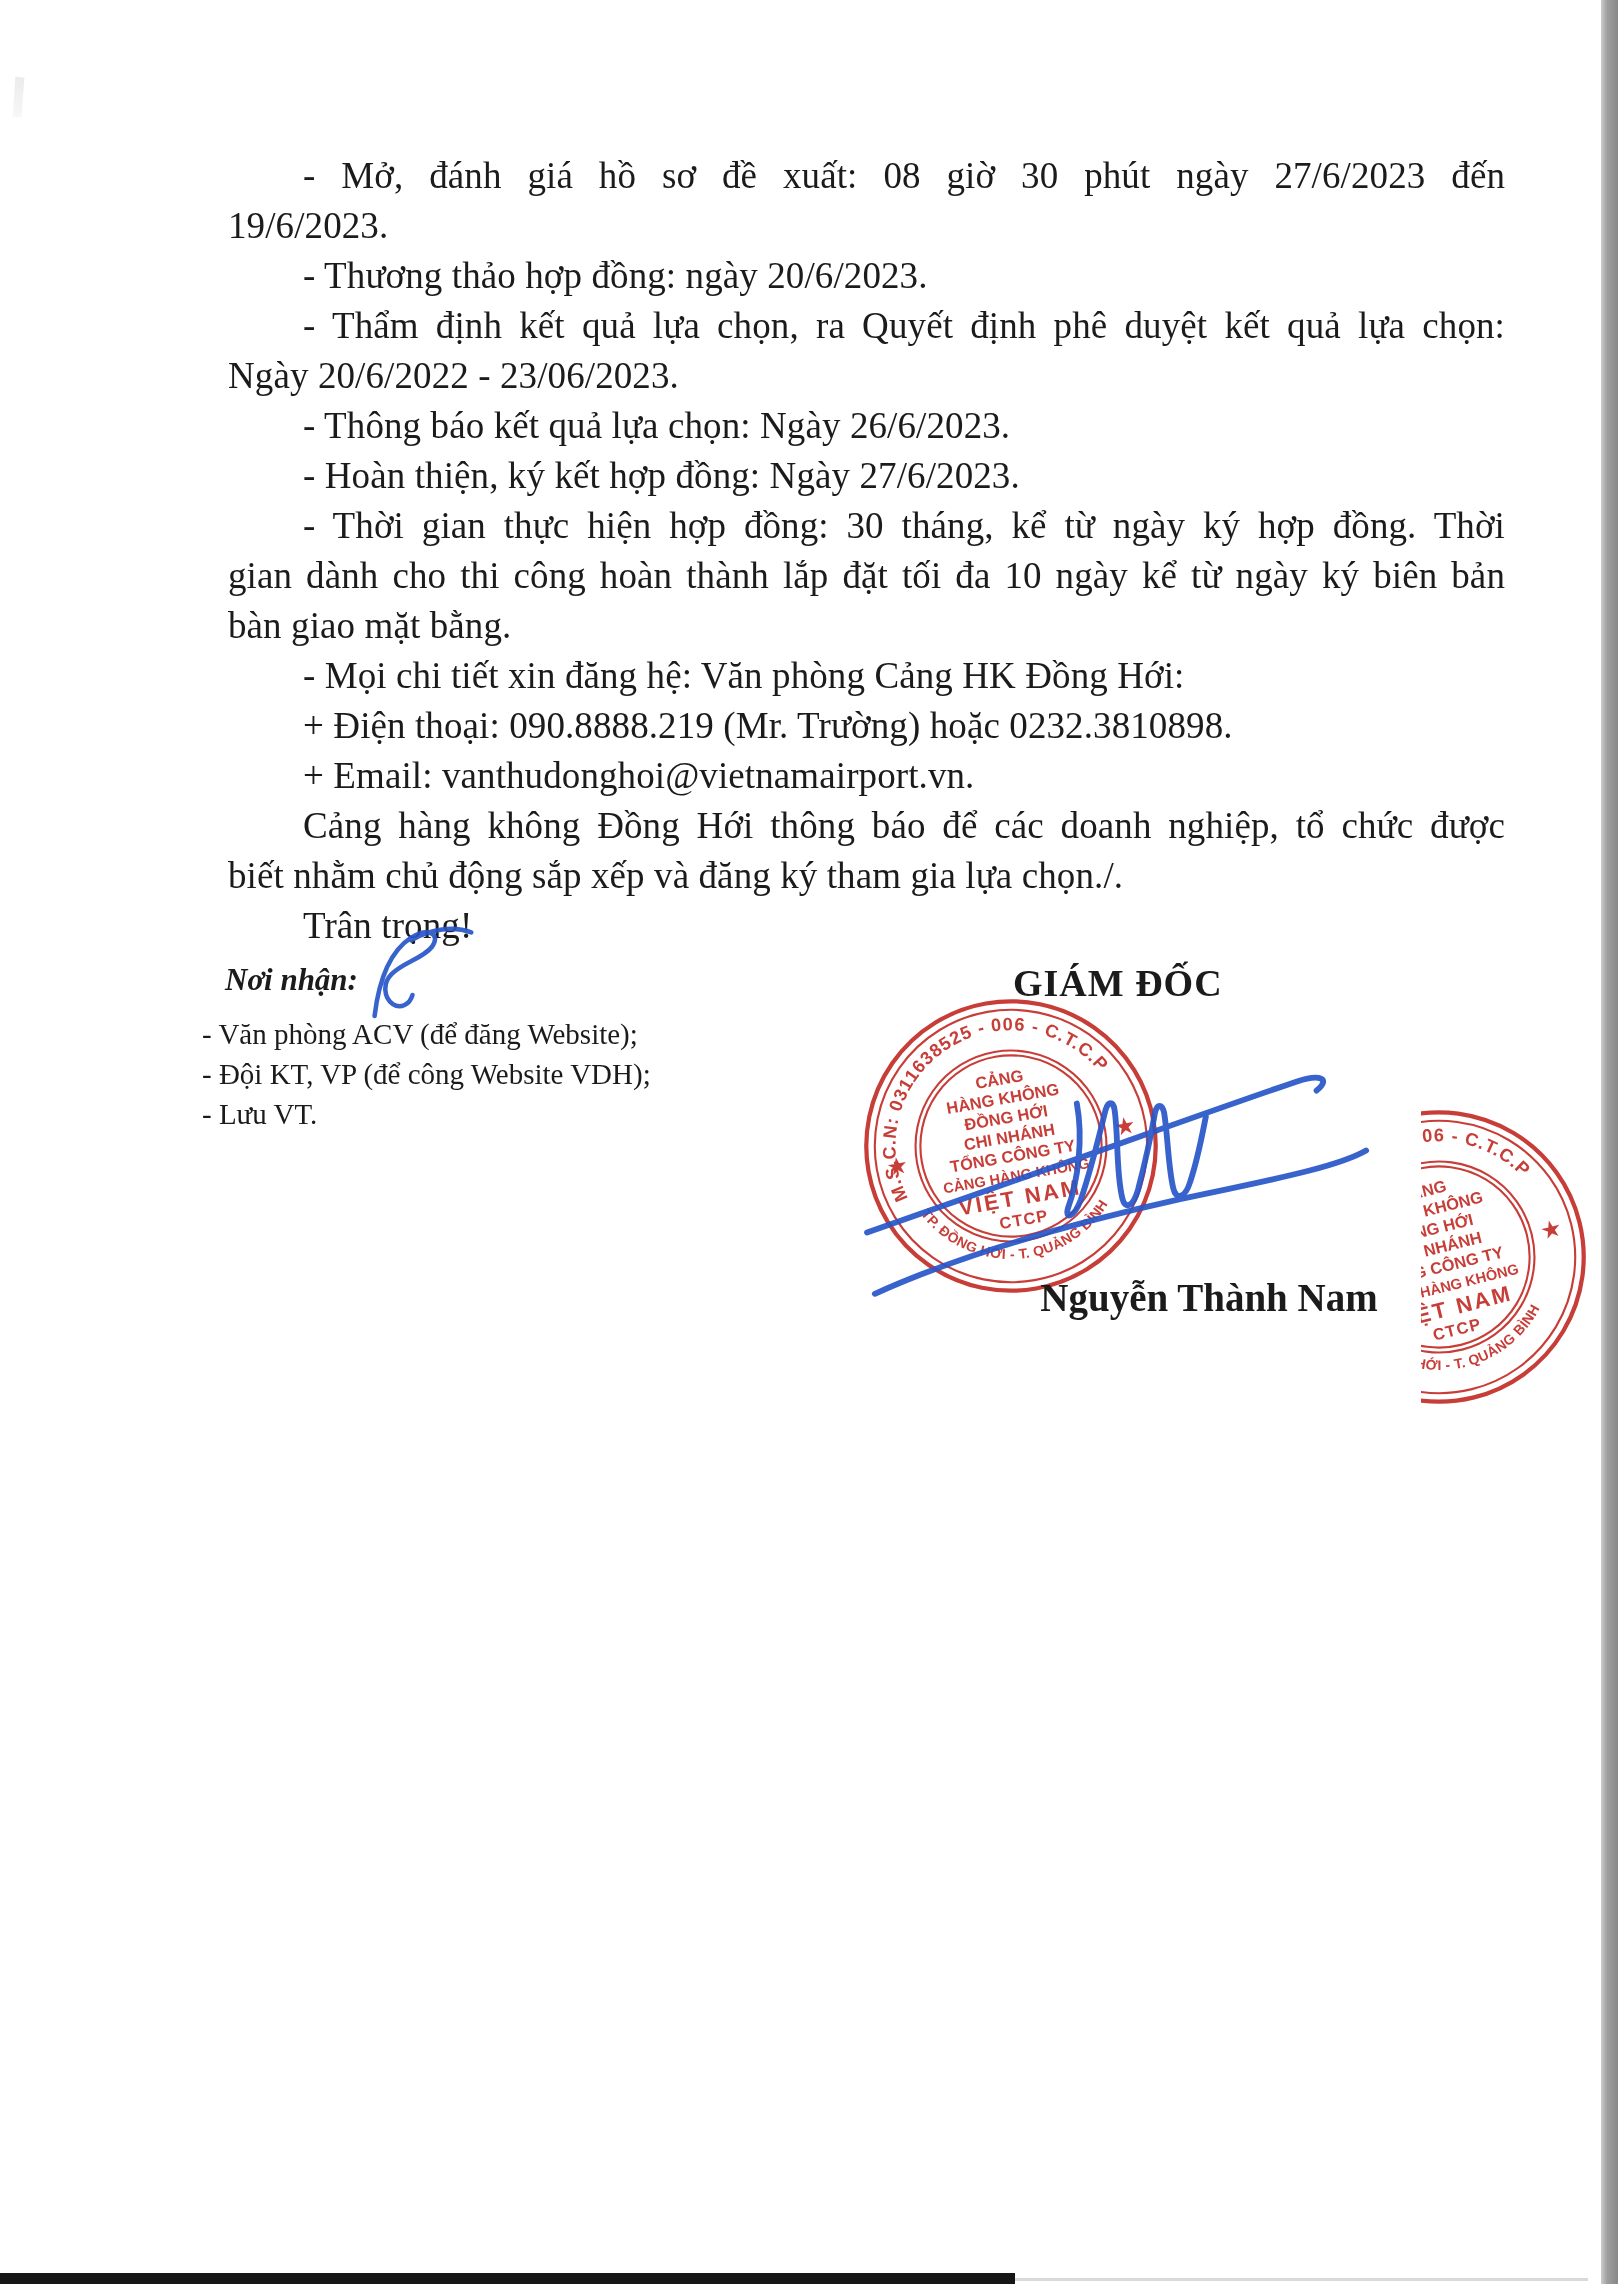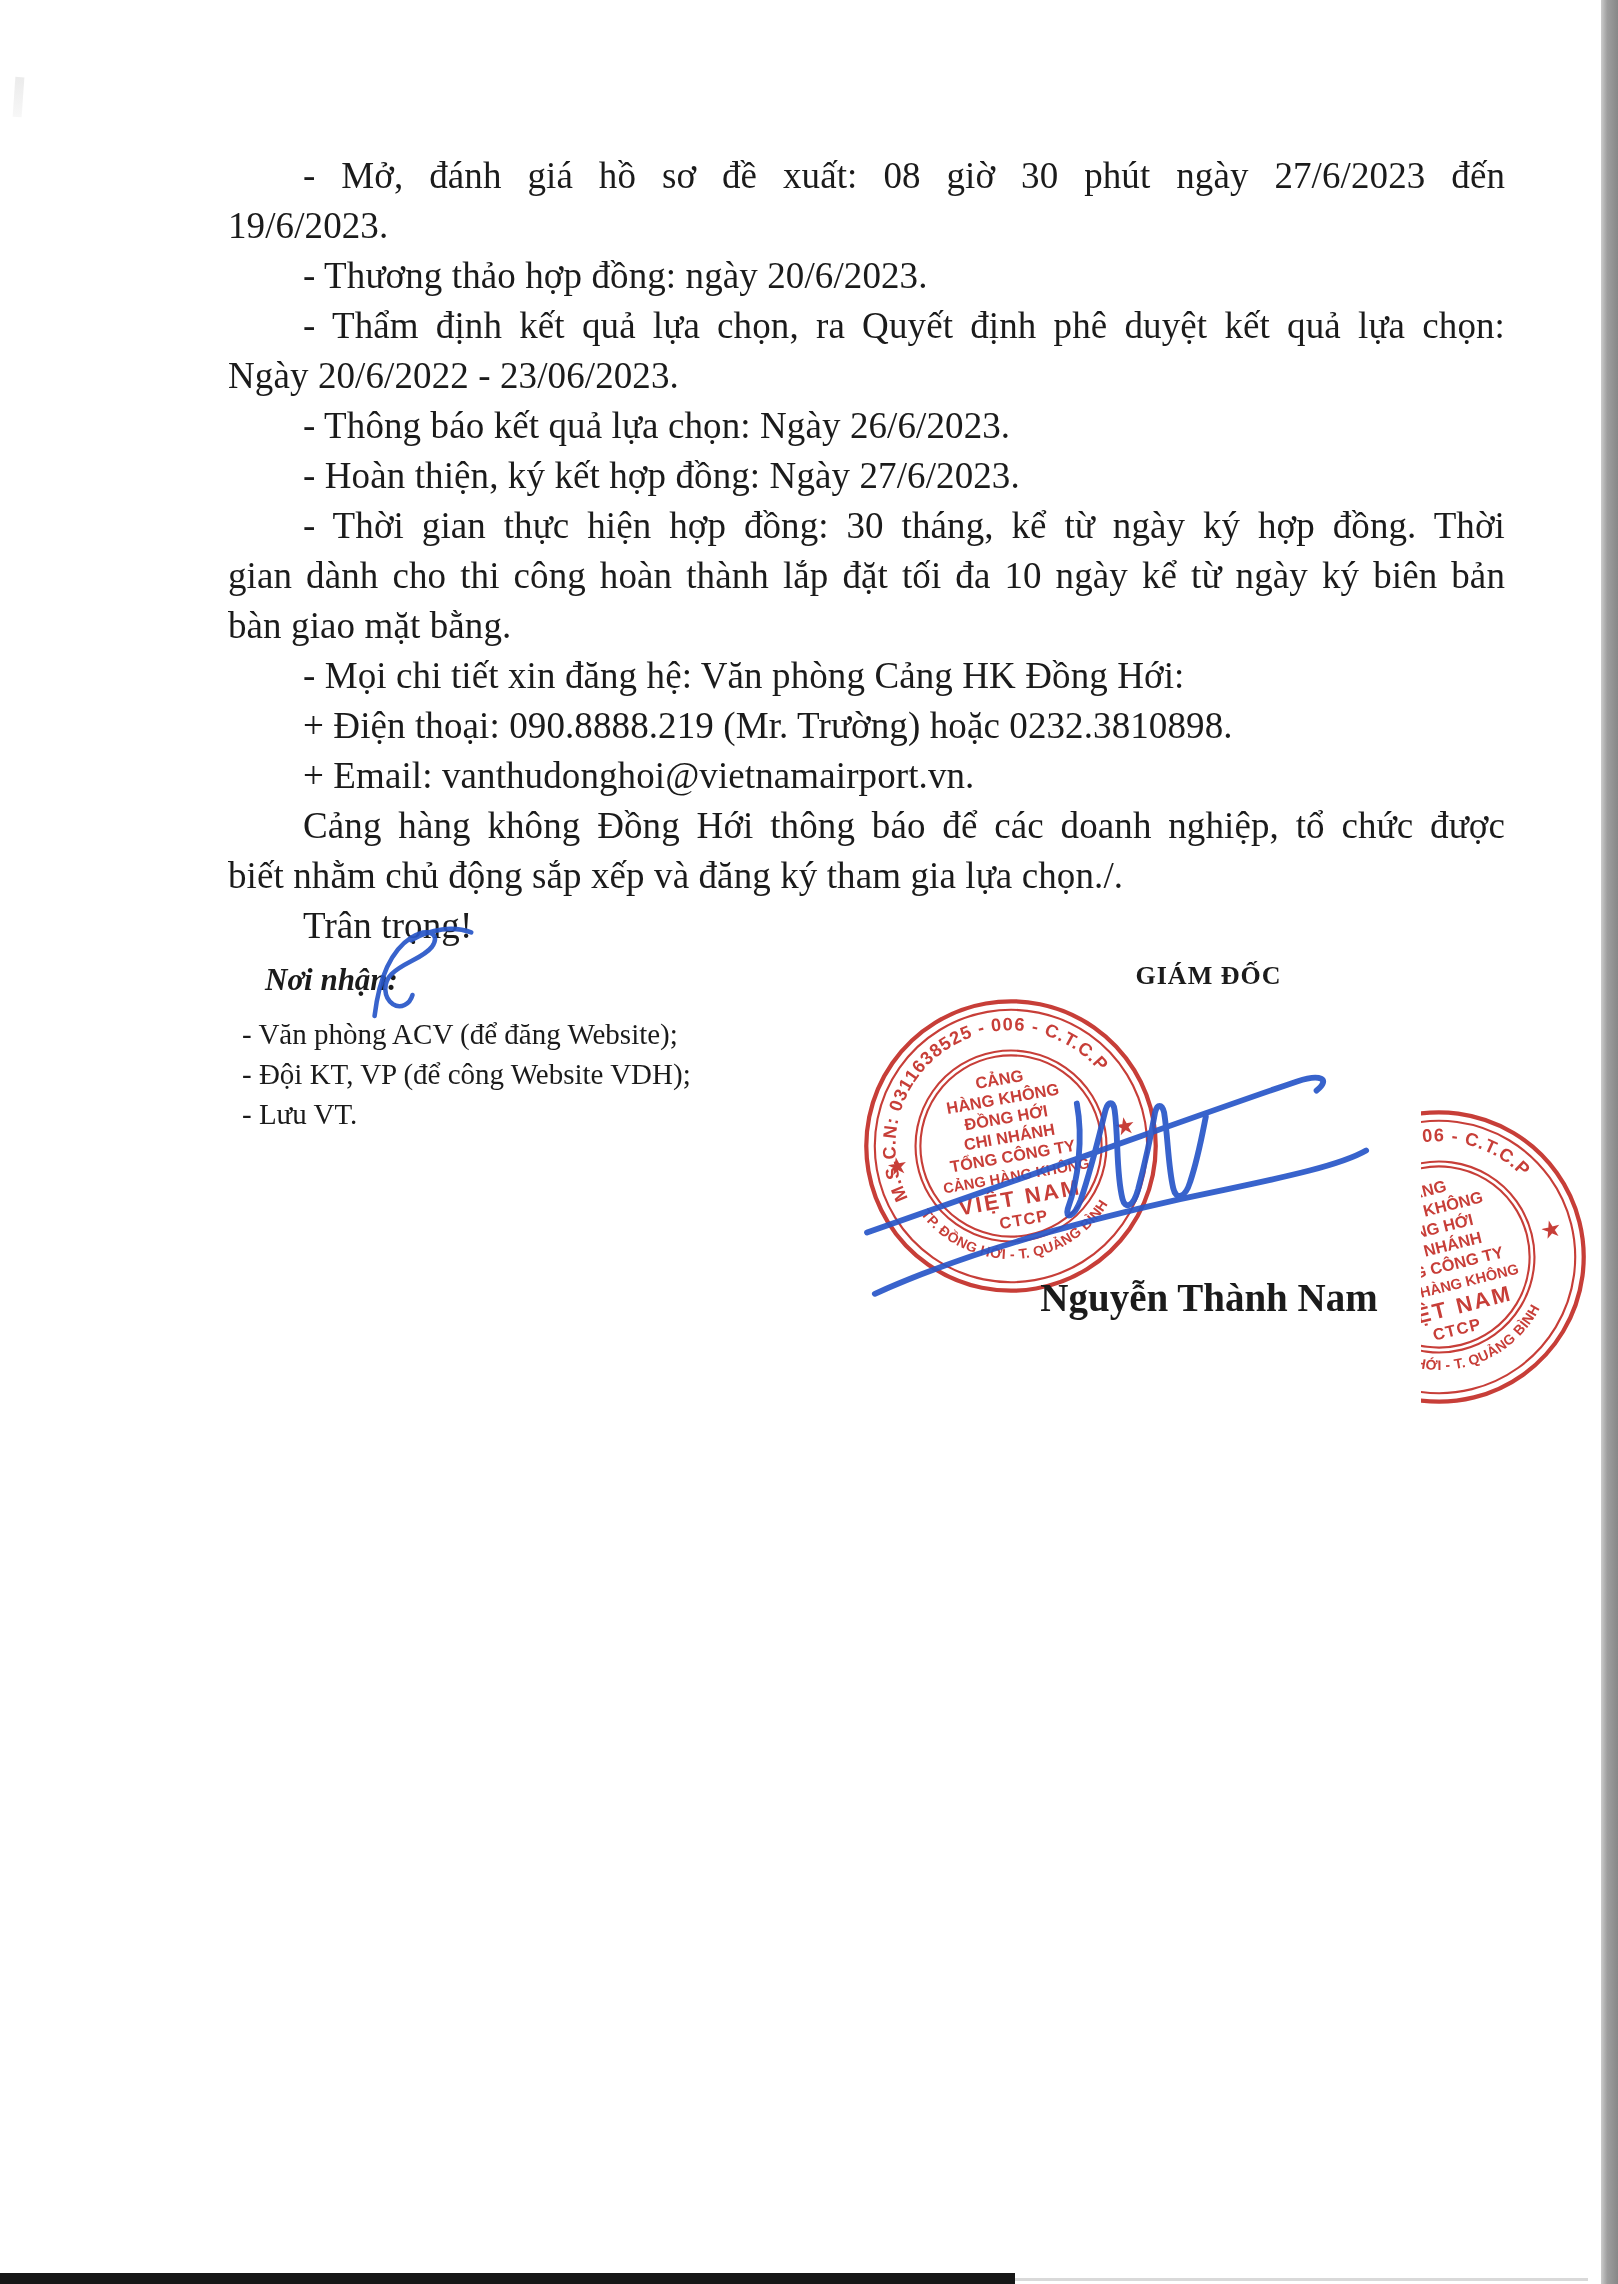--- a/index.html
+++ b/index.html
@@ -5,27 +5,27 @@
   html,body{margin:0;padding:0;background:#e8e8e8;}
   .page{position:relative;width:1619px;height:2284px;background:#ffffff;overflow:hidden;
         font-family:"Liberation Serif", serif;color:#1b1b1b;}
   
   .body-text{position:absolute;left:228px;top:151px;width:1277px;
              font-size:37px;line-height:50px;letter-spacing:0.1px;}
   .line{min-height:50px;}
   .line.ind{text-indent:75px;}
   .line.just{text-align:justify;text-align-last:justify;}
   
-  .recipients{position:absolute;left:202px;top:962px;width:586px;margin-left:40px;}
+  .recipients{position:absolute;left:202px;top:962px;width:586px;}
   .recip-label{font-weight:700;font-style:italic;font-size:31px;margin-left:23px;}
   .recip-items{margin-top:15.6px;font-size:29px;line-height:40px;}
   .recip-item{white-space:nowrap;}
   
-  .director-title{position:absolute;left:1013px;top:961px;width:391px;text-align:center;
-                  font-weight:700;font-size:26px;letter-spacing:1px;}
+  .director-title{position:absolute;left:1013px;top:961px;width:391px;text-align:left;
+                  font-weight:700;font-size:38px;letter-spacing:1px;}
   .signer-name{position:absolute;left:997px;top:1275px;width:424px;text-align:center;
                font-weight:700;font-size:39px;}
   
   .stamp-1{position:absolute;left:859px;top:994px;width:304px;height:304px;
            transform:rotate(-10deg);}
   .stamp-2-clip{position:absolute;left:1421px;top:1109px;width:184px;height:456px;overflow:hidden;}
   .stamp-2{position:absolute;left:-134px;top:-3.9px;width:304px;height:304px;transform:rotate(-14deg);}
   .stamp-1 svg,.stamp-2 svg{display:block;width:100%;height:100%;opacity:.95;}
   
   .sig-main{position:absolute;left:717px;top:899px;width:691px;height:430px;}

